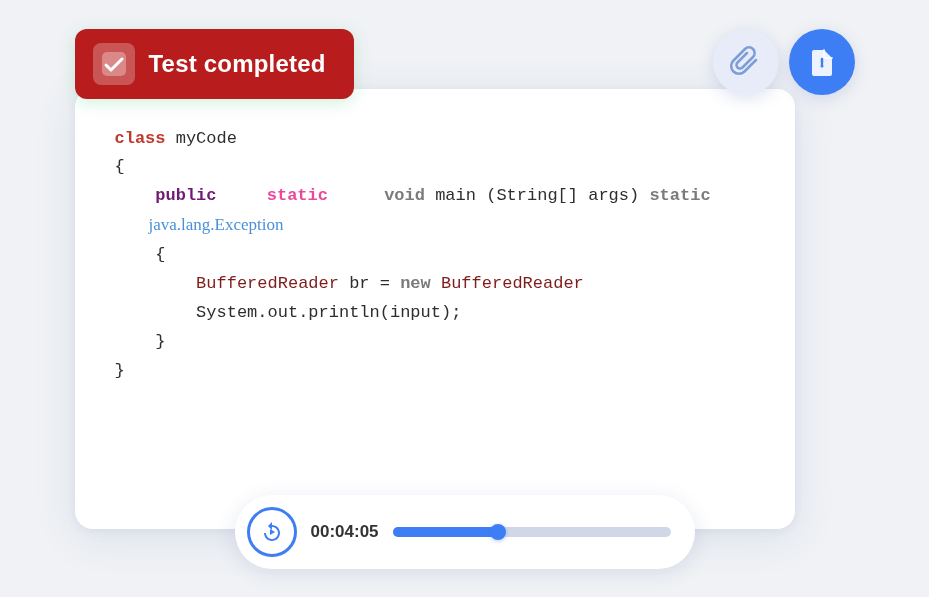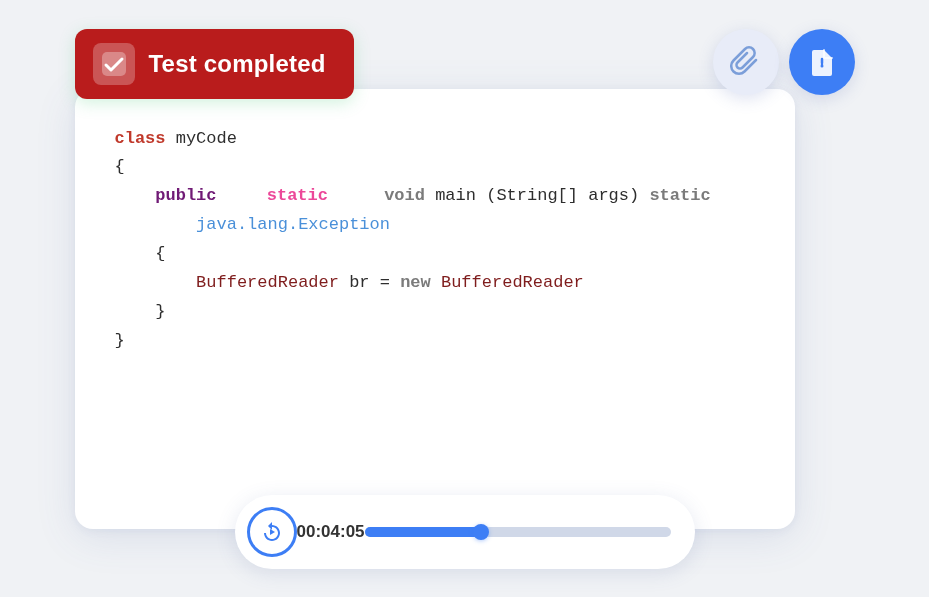--- a/index.html
+++ b/index.html
@@ -114,33 +114,34 @@
 
     .kw-class { color: #c0392b; font-weight: bold; }
     .kw-public { color: #701a75; font-weight: bold; }
     .kw-static { color: #ec4899; font-weight: bold; margin-left: 40px; }
     .kw-void { color: #7b7b7b; font-weight: bold; margin-left: 46px; }
     .kw-throws { color: #7b7b7b; font-weight: bold; }
     .kw-new { color: #7b7b7b; font-weight: bold; text-align: center; }
     .class-name { color: #2e2e2e; }
     .green-text { color: #7f1d1d; }
     .black-text { color: #2e2e2e; }
-    .exception-text { color: #4a90d9; }
+    .exception-text { color: #4a90d9; font-family: Liberation Serif, serif; }
 
     
     .media-bar {
       position: absolute;
       bottom: 0;
       left: 50%;
       transform: translateX(-50%);
       background: #fff;
       border-radius: 40px;
       box-shadow: 0 4px 20px rgba(80,100,160,0.15);
       display: flex;
       align-items: center;
+      gap: 14px;
       padding: 12px 24px 12px 12px;
       width: 460px;
       z-index: 20;
     }
 
     .play-btn {
       width: 50px;
       height: 50px;
       border-radius: 50%;
       border: 3px solid #3d7ef5;
@@ -227,20 +228,21 @@
   </div>
 
   <div class="code-card">
     <div class="code-content">
       <div class="code-line"><span class="kw-class">class</span> <span class="class-name">myCode</span></div>
       <div class="code-line"><span class="black-text">{</span></div>
       <div class="code-line"><span class="black-text">    </span><span class="kw-public">public</span> <span class="kw-static">static</span> <span class="kw-void">void</span> <span class="black-text">main (String[] args) </span><span class="kw-throws">static</span></div>
       <div class="code-line"><span class="exception-text">        java.lang.Exception</span></div>
       <div class="code-line"><span class="black-text">    {</span></div>
       <div class="code-line"><span class="green-text">        BufferedReader</span> <span class="black-text">br = </span><span class="kw-new">new</span> <span class="green-text">BufferedReader</span></div>
+      <div class="code-line"><span class="black-text">        System.out.println(input);</span></div>
       <div class="code-line"><span class="black-text">    }</span></div>
       <div class="code-line"><span class="black-text">}</span></div>
     </div>
   </div>
 
   <div class="media-bar">
     <div class="play-btn">
       <svg viewBox="0 0 24 24" fill="none">
         <path d="M12 5V2L8 6l4 4V7c3.31 0 6 2.69 6 6s-2.69 6-6 6-6-2.69-6-6H4c0 4.42 3.58 8 8 8s8-3.58 8-8-3.58-8-8-8z" fill="#3d7ef5"></path>
         <polygon points="10,9 10,15 15,12" fill="#3d7ef5"></polygon>

